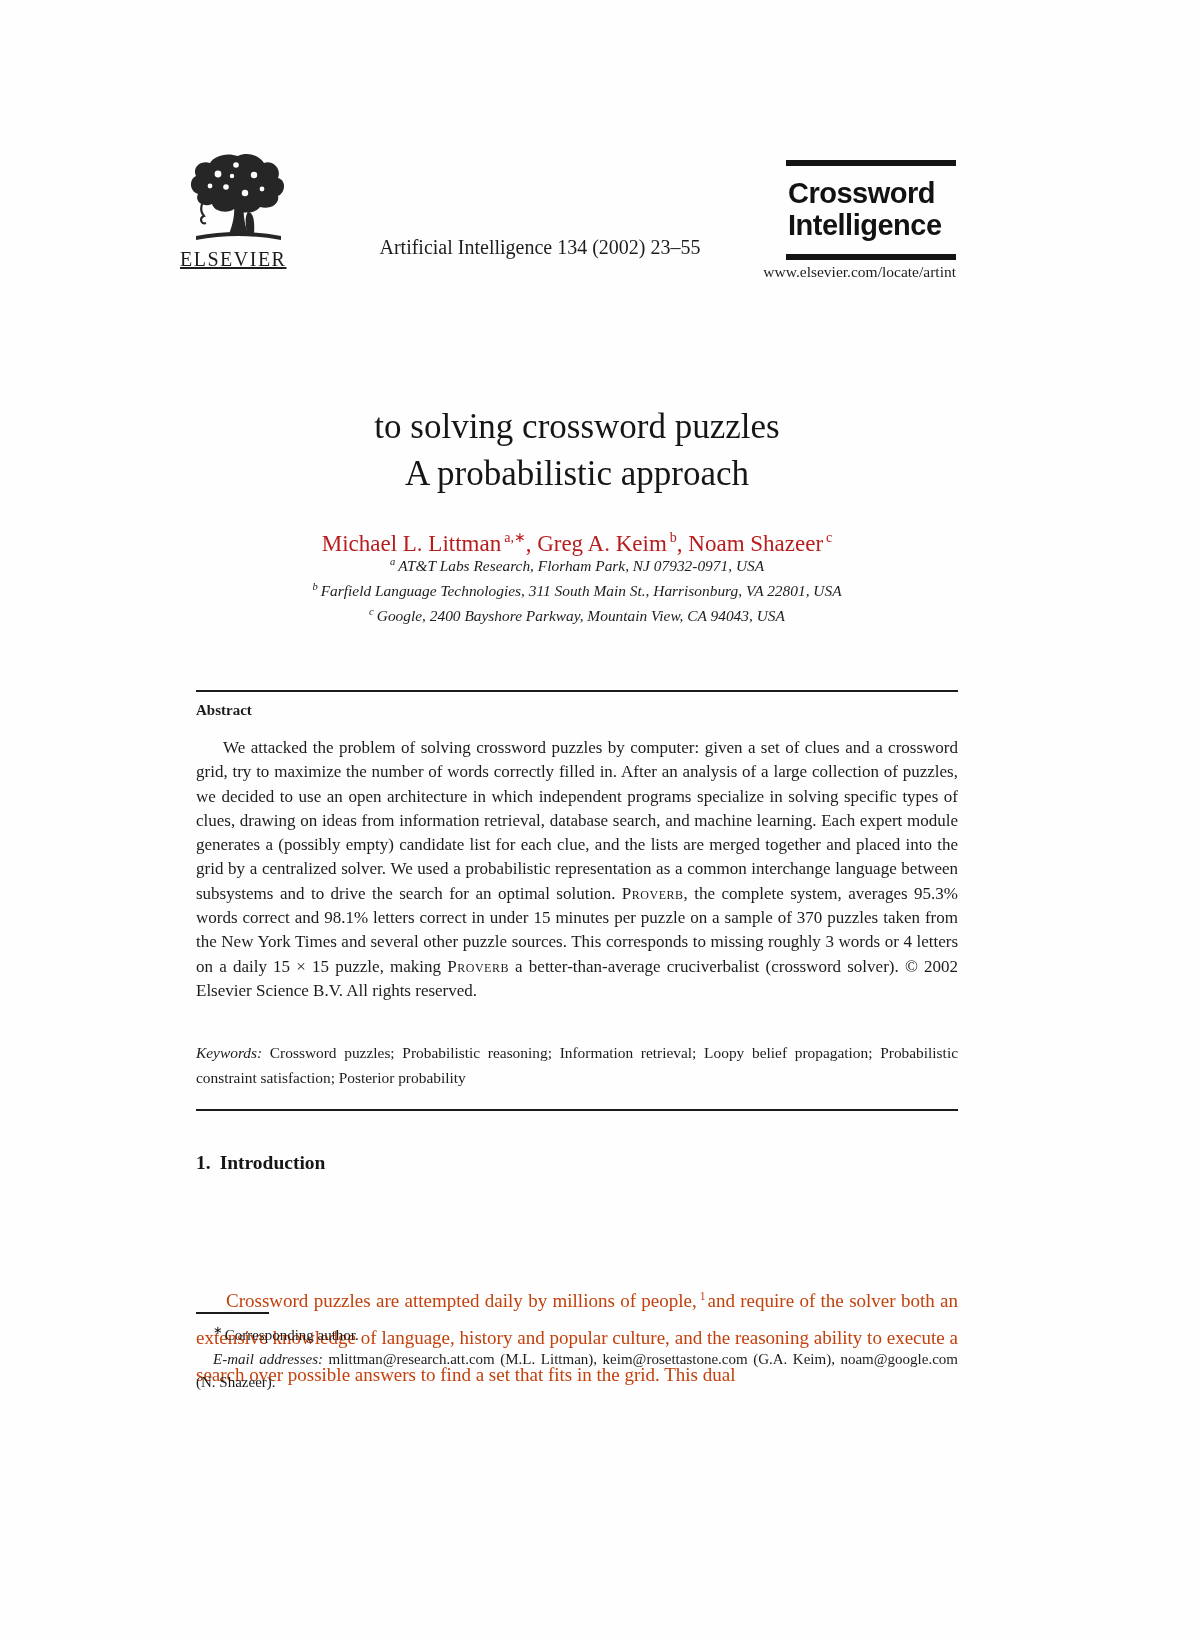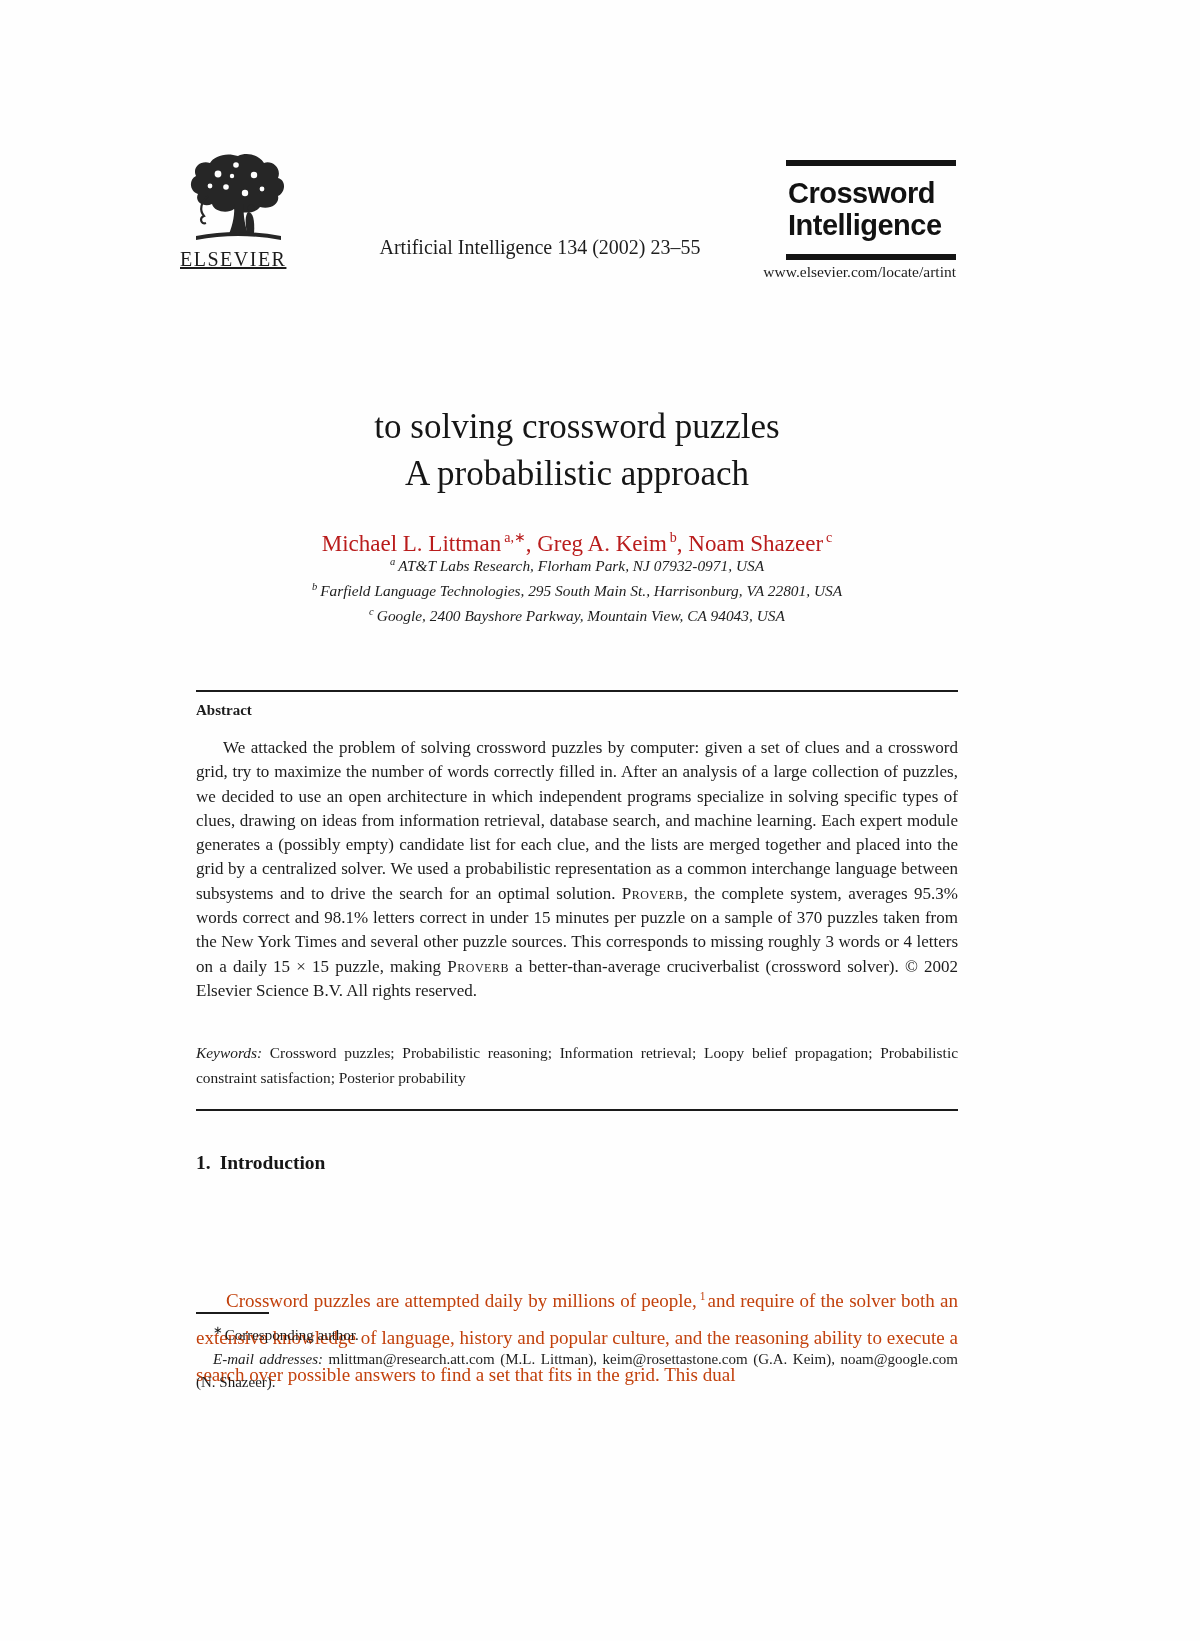--- a/index.html
+++ b/index.html
@@ -124,21 +124,21 @@
 
   <div class="title">
     <div>to solving crossword puzzles</div>
     <div>A probabilistic approach</div>
   </div>
 
   <div class="authors"><span>Michael L. Littman</span><sup>a,∗</sup><span>, </span><span>Greg A. Keim</span><sup>b</sup><span>, </span><span>Noam Shazeer</span><sup>c</sup></div>
 
   <div class="affiliations">
     <div><sup>a</sup><span>AT&amp;T Labs Research, Florham Park, NJ 07932-0971, USA</span></div>
-    <div><sup>b</sup><span>Farfield Language Technologies, 295 South Main St., Harrisonburg, VA 22801, USA</span></div>
+    <div><sup>b</sup><span>Farfield Language Technologies, 311 South Main St., Harrisonburg, VA 22801, USA</span></div>
     <div><sup>c</sup><span>Google, 2400 Bayshore Parkway, Mountain View, CA 94043, USA</span></div>
   </div>
 
   <div class="rule rule-1"></div>
 
   <div class="abstract-head">Abstract</div>
   <div class="abstract-text"><span>We attacked the problem of solving crossword puzzles by computer: given a set of clues and a crossword grid, try to maximize the number of words correctly filled in. After an analysis of a large collection of puzzles, we decided to use an open architecture in which independent programs specialize in solving specific types of clues, drawing on ideas from information retrieval, database search, and machine learning. Each expert module generates a (possibly empty) candidate list for each clue, and the lists are merged together and placed into the grid by a centralized solver. We used a probabilistic representation as a common interchange language between subsystems and to drive the search for an optimal solution. </span><span class="sc">Proverb</span><span>, the complete system, averages 95.3% words correct and 98.1% letters correct in under 15 minutes per puzzle on a sample of 370 puzzles taken from the New York Times and several other puzzle sources. This corresponds to missing roughly 3 words or 4 letters on a daily 15 × 15 puzzle, making </span><span class="sc">Proverb</span><span> a better-than-average cruciverbalist (crossword solver). © 2002 Elsevier Science B.V. All rights reserved.</span></div>
 
   <div class="keywords"><span class="ital">Keywords:</span><span> Crossword puzzles; Probabilistic reasoning; Information retrieval; Loopy belief propagation; Probabilistic constraint satisfaction; Posterior probability</span></div>
 

